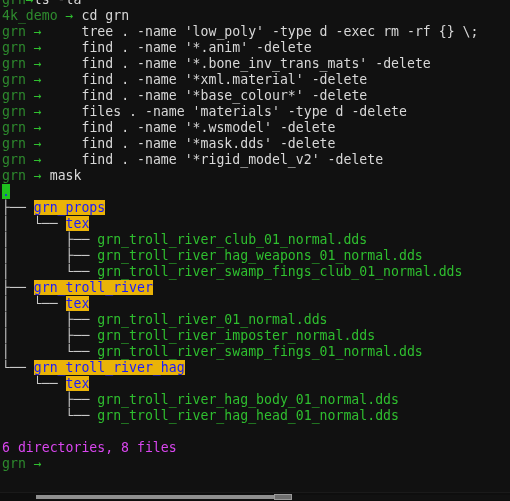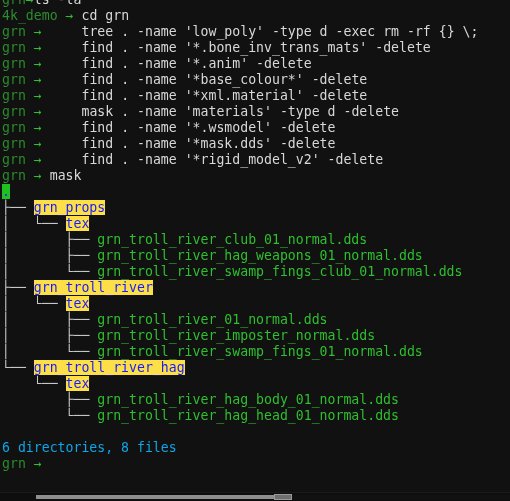--- a/index.html
+++ b/index.html
@@ -35,23 +35,23 @@
   }
   .line {
     white-space: pre;
     height: 16px;
     line-height: 16px;
     letter-spacing: 0px;
   }
   .prompt-host   { color: #2e8b2e; }
   .prompt-arrow  { color: #2fbf2f; }
   .cmd           { color: #d8d8d8; }
-  .out           { color: #0ea5e9; }
+  .out           { color: #d946ef; }
   .file          { color: #2fbf2f; text-align: right; }
-  .dir           { color: #1a1aff; background: #fde047; }
+  .dir           { color: #1a1aff; background: #eab308; }
   .tree          { color: #c8c8c8; }
   .rootdot       { color: #1a1aff; background: #1fc01f; }
   .blank { height: 16px; }
 
   
   #scrollbar {
     position: absolute;
     left: 0;
     bottom: 0;
     width: 510px;
@@ -91,25 +91,25 @@
 <body>
 
 <div id="terminal">
   <div class="screen">
 
     <div class="line"><span class="prompt-host">grn</span><span class="prompt-arrow">→</span><span class="cmd">ls -la</span></div>
 
     <div id="history">
         <div class="line"><span class="prompt-host">4k_demo</span><span> </span><span class="prompt-arrow">→</span><span> </span><span class="cmd">cd grn</span></div>
         <div class="line"><span class="prompt-host">grn</span><span> </span><span class="prompt-arrow">→</span><span>     </span><span class="cmd">tree . -name 'low_poly' -type d -exec rm -rf {} \;</span></div>
+        <div class="line"><span class="prompt-host">grn</span><span> </span><span class="prompt-arrow">→</span><span>     </span><span class="cmd">find . -name '*.anim' -delete</span></div>
         <div class="line"><span class="prompt-host">grn</span><span> </span><span class="prompt-arrow">→</span><span>     </span><span class="cmd">find . -name '*.bone_inv_trans_mats' -delete</span></div>
-        <div class="line"><span class="prompt-host">grn</span><span> </span><span class="prompt-arrow">→</span><span>     </span><span class="cmd">find . -name '*.anim' -delete</span></div>
+        <div class="line"><span class="prompt-host">grn</span><span> </span><span class="prompt-arrow">→</span><span>     </span><span class="cmd">find . -name '*xml.material' -delete</span></div>
         <div class="line"><span class="prompt-host">grn</span><span> </span><span class="prompt-arrow">→</span><span>     </span><span class="cmd">find . -name '*base_colour*' -delete</span></div>
-        <div class="line"><span class="prompt-host">grn</span><span> </span><span class="prompt-arrow">→</span><span>     </span><span class="cmd">find . -name '*xml.material' -delete</span></div>
-        <div class="line"><span class="prompt-host">grn</span><span> </span><span class="prompt-arrow">→</span><span>     </span><span class="cmd">mask . -name 'materials' -type d -delete</span></div>
+        <div class="line"><span class="prompt-host">grn</span><span> </span><span class="prompt-arrow">→</span><span>     </span><span class="cmd">files . -name 'materials' -type d -delete</span></div>
         <div class="line"><span class="prompt-host">grn</span><span> </span><span class="prompt-arrow">→</span><span>     </span><span class="cmd">find . -name '*.wsmodel' -delete</span></div>
         <div class="line"><span class="prompt-host">grn</span><span> </span><span class="prompt-arrow">→</span><span>     </span><span class="cmd">find . -name '*mask.dds' -delete</span></div>
         <div class="line"><span class="prompt-host">grn</span><span> </span><span class="prompt-arrow">→</span><span>     </span><span class="cmd">find . -name '*rigid_model_v2' -delete</span></div>
         <div class="line"><span class="prompt-host">grn</span><span> </span><span class="prompt-arrow">→</span><span> </span><span class="cmd">mask</span></div>
       </div>
 
     <div class="line"><span class="rootdot">.</span></div>
 
     <div id="tree">
         <div class="line"><span class="tree">├── </span><span class="dir">grn_props</span></div>

